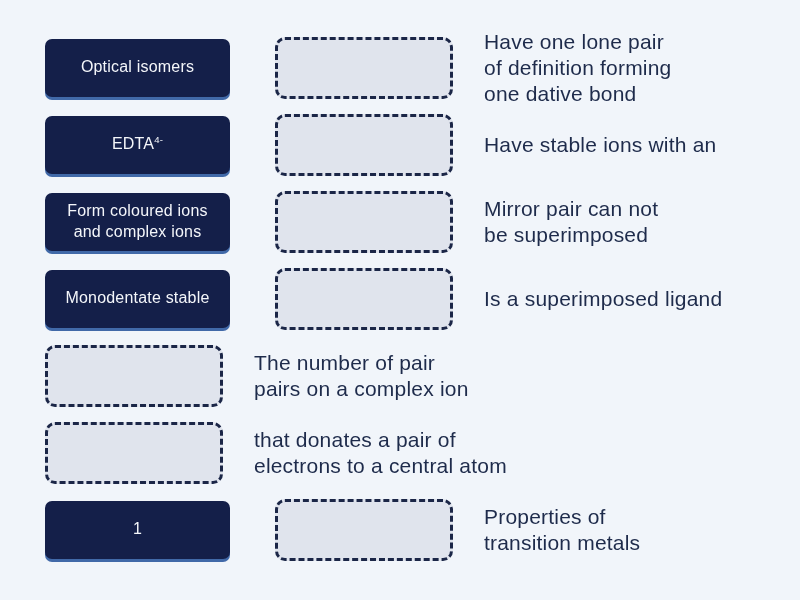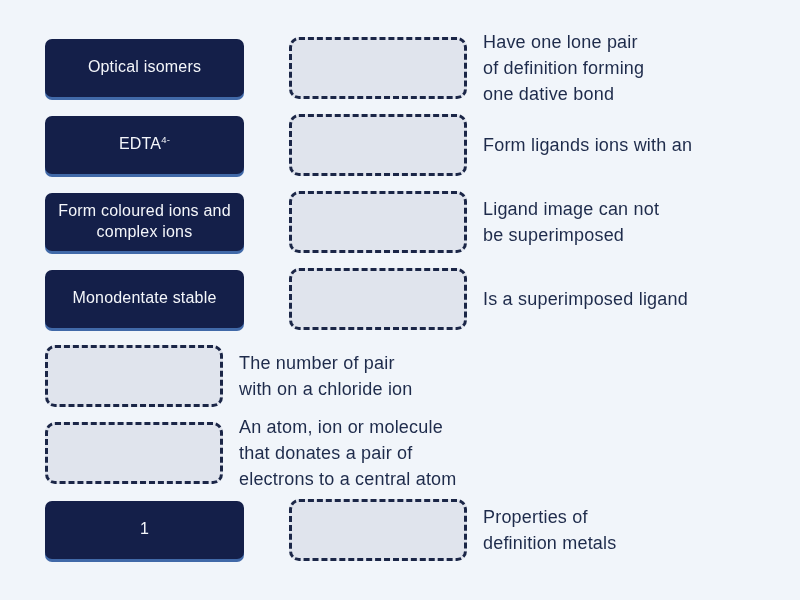--- a/index.html
+++ b/index.html
@@ -22,21 +22,21 @@
     left: 0;
     width: 800px;
   }
   .row {
     height: 77px;
     display: flex;
     align-items: center;
   }
   .tile {
     margin-left: 45px;
-    width: 199px;
+    width: 185px;
     height: 58px;
     background: var(--tile-bg, #141f49);
     color: var(--tile-text, #f4f6fa);
     border-radius: 7px;
     box-shadow: 0 3px 0 var(--tile-edge, #4169a8);
     display: flex;
     align-items: center;
     justify-content: center;
     text-align: center;
     font-size: 16px;
@@ -56,22 +56,22 @@
     margin-left: 45px;
     width: 178px;
     height: 62px;
     background: var(--zone-bg, #e0e4ed);
     border: 3.5px dashed var(--zone-border, #1b2647);
     border-radius: 10px;
     box-sizing: border-box;
     flex-shrink: 0;
   }
   .definition {
-    margin-left: 16px;
-    font-size: 18px;
+    margin-left: 31px;
+    font-size: 21px;
     line-height: 26px;
     color: var(--def-text, #1e2b4b);
     letter-spacing: 0.2px;
   }
 </style>
 </head>
 <body>
 
 <main id="activity">
   <div id="rows">
@@ -86,66 +86,65 @@
           <div>one dative bond</div>
         </div>
   </div>
 
   <div class="row">
     <div class="tile">
       <span class="tile-text"><span>EDTA</span><sup>4-</sup></span>
     </div>
     <div class="zone"></div>
     <div class="definition">
-          <div>Form ligands ions with an</div>
+          <div>Have stable ions with an</div>
         </div>
   </div>
 
   <div class="row">
     <div class="tile">
       <span class="tile-text"><span>Form coloured ions and complex ions</span><sup></sup></span>
     </div>
     <div class="zone"></div>
     <div class="definition">
-          <div>Ligand image can not</div>
+          <div>Mirror pair can not</div>
           <div>be superimposed</div>
         </div>
   </div>
 
   <div class="row">
     <div class="tile">
       <span class="tile-text"><span>Monodentate stable</span><sup></sup></span>
     </div>
     <div class="zone"></div>
     <div class="definition">
           <div>Is a superimposed ligand</div>
         </div>
   </div>
 
   <div class="row">
     <div class="zone"></div>
     <div class="definition">
           <div>The number of pair</div>
-          <div>with on a chloride ion</div>
+          <div>pairs on a complex ion</div>
         </div>
   </div>
 
   <div class="row">
     <div class="zone"></div>
     <div class="definition">
-          <div>An atom, ion or molecule</div>
           <div>that donates a pair of</div>
           <div>electrons to a central atom</div>
         </div>
   </div>
 
   <div class="row">
     <div class="tile">
       <span class="tile-text"><span>1</span><sup></sup></span>
     </div>
     <div class="zone"></div>
     <div class="definition">
           <div>Properties of</div>
-          <div>definition metals</div>
+          <div>transition metals</div>
         </div>
   </div>
 </div>
 </main>
 
 </body></html>

